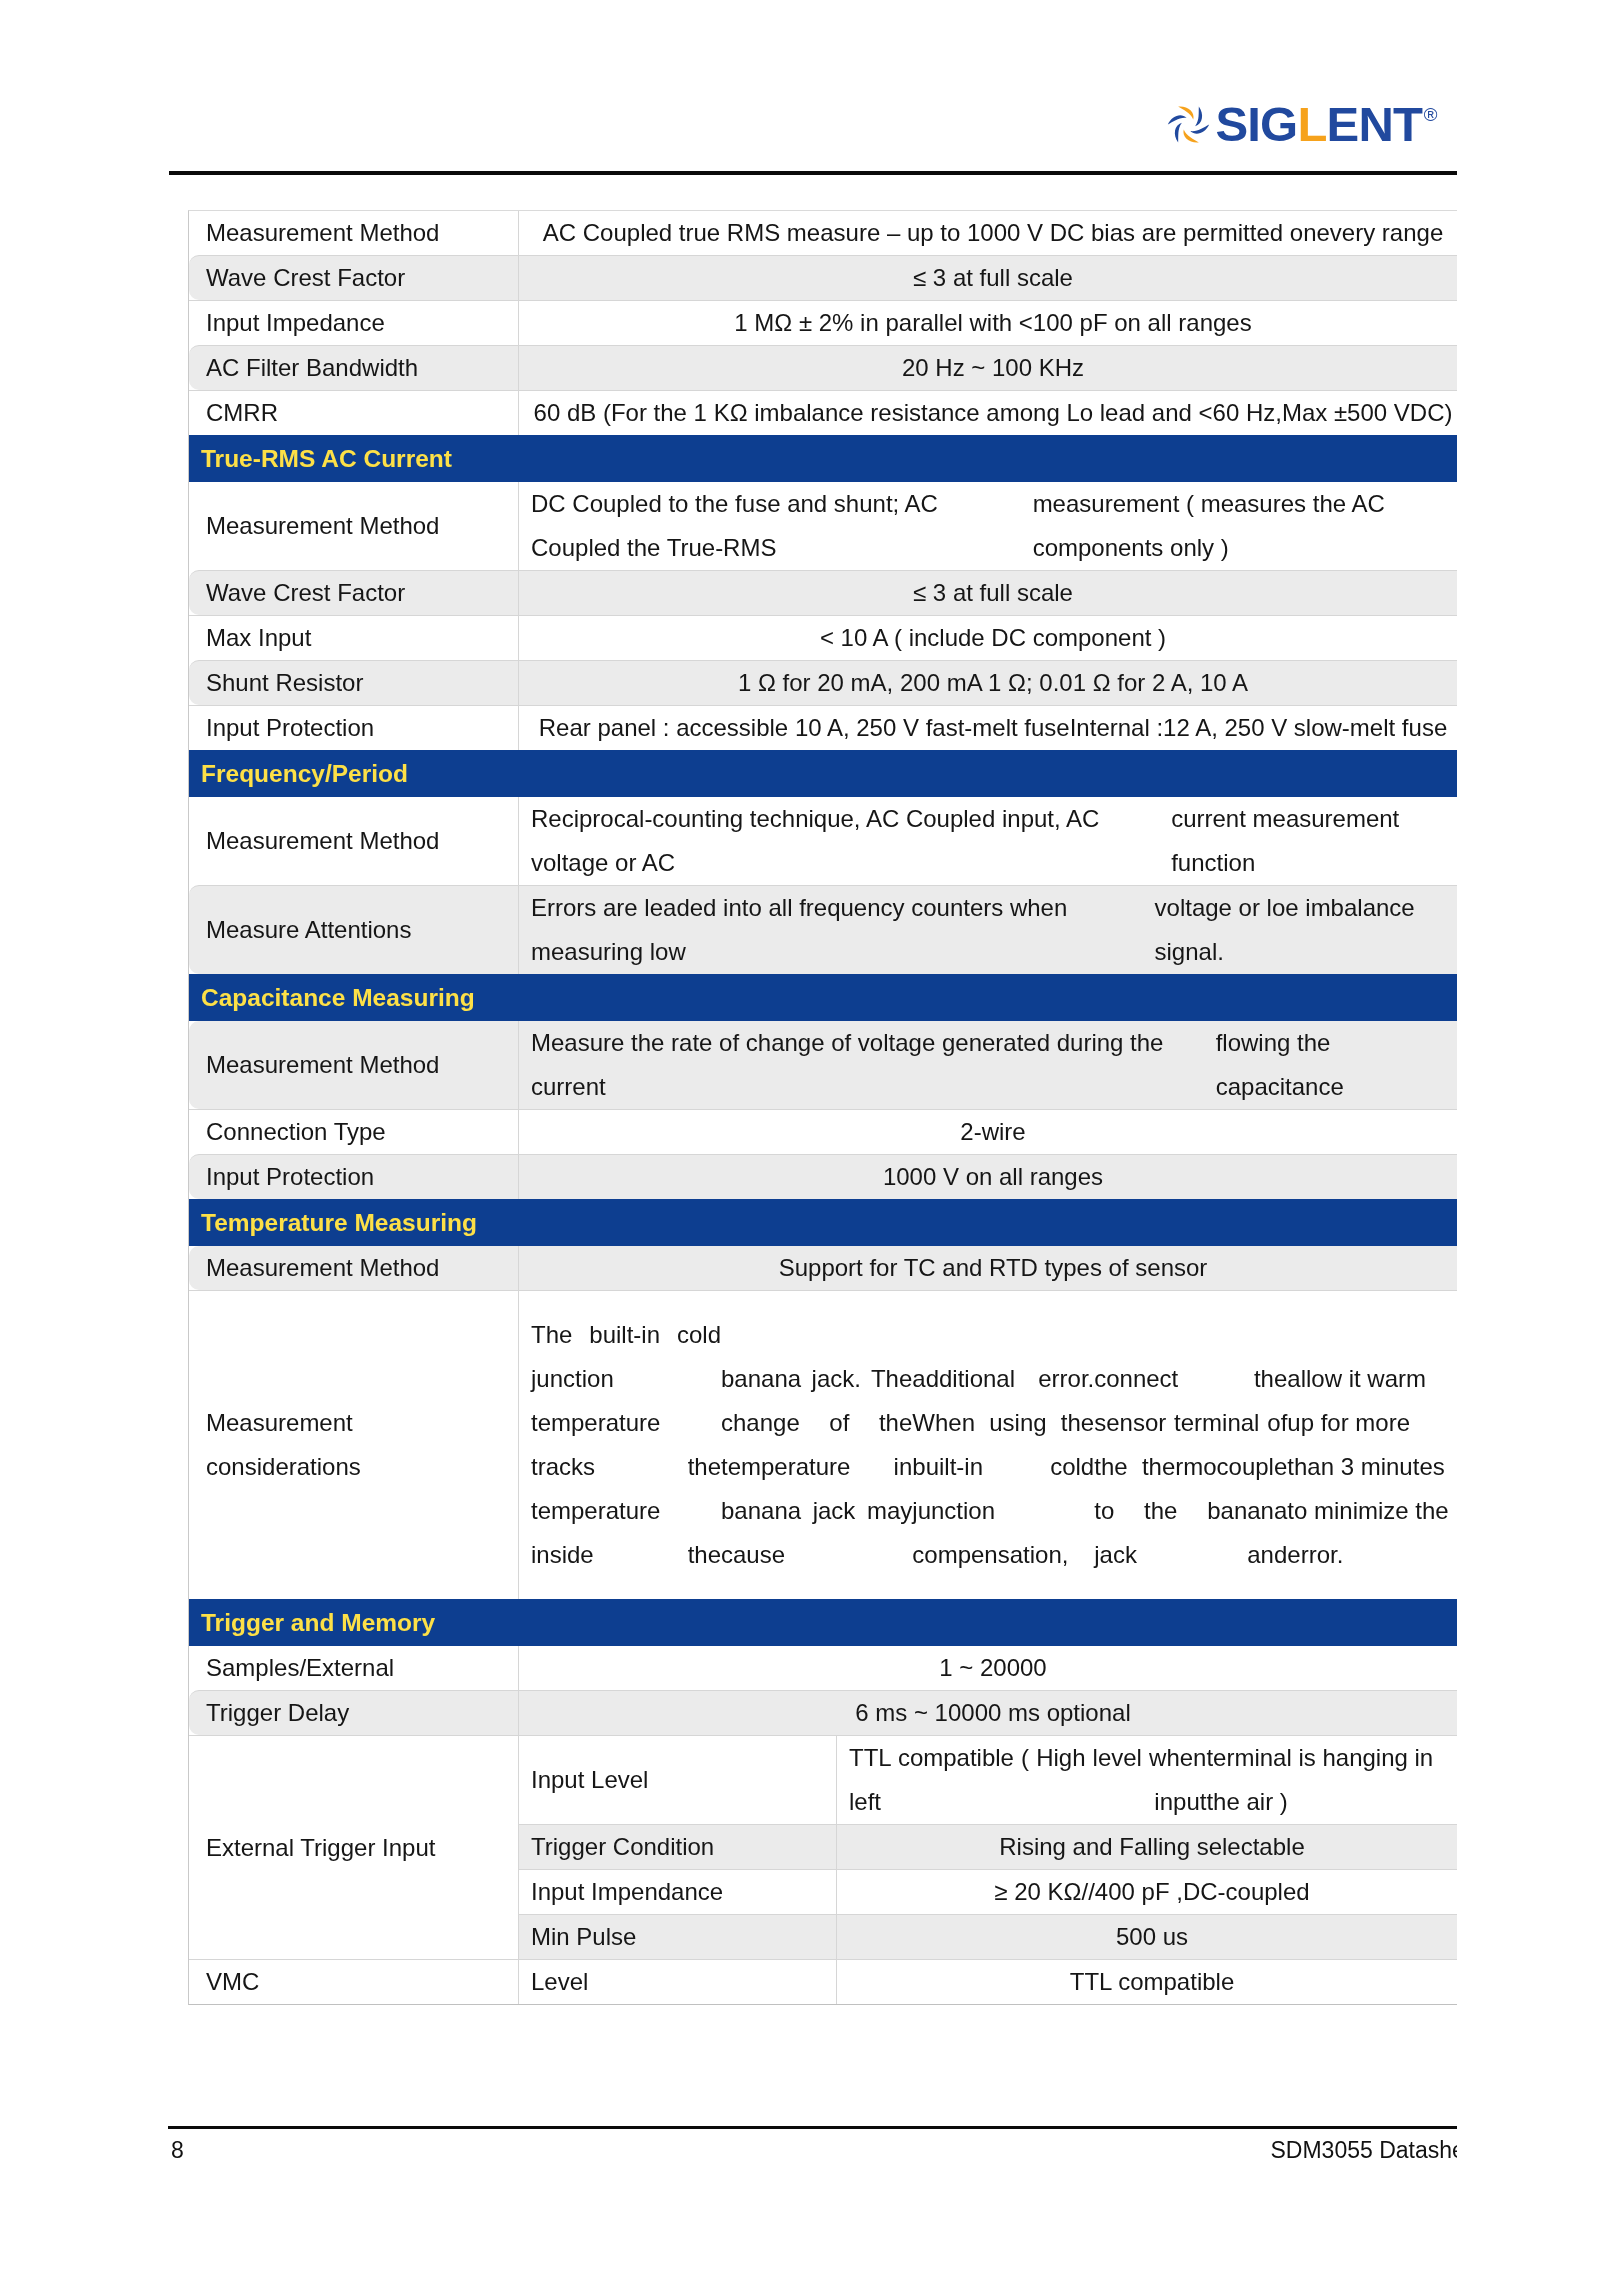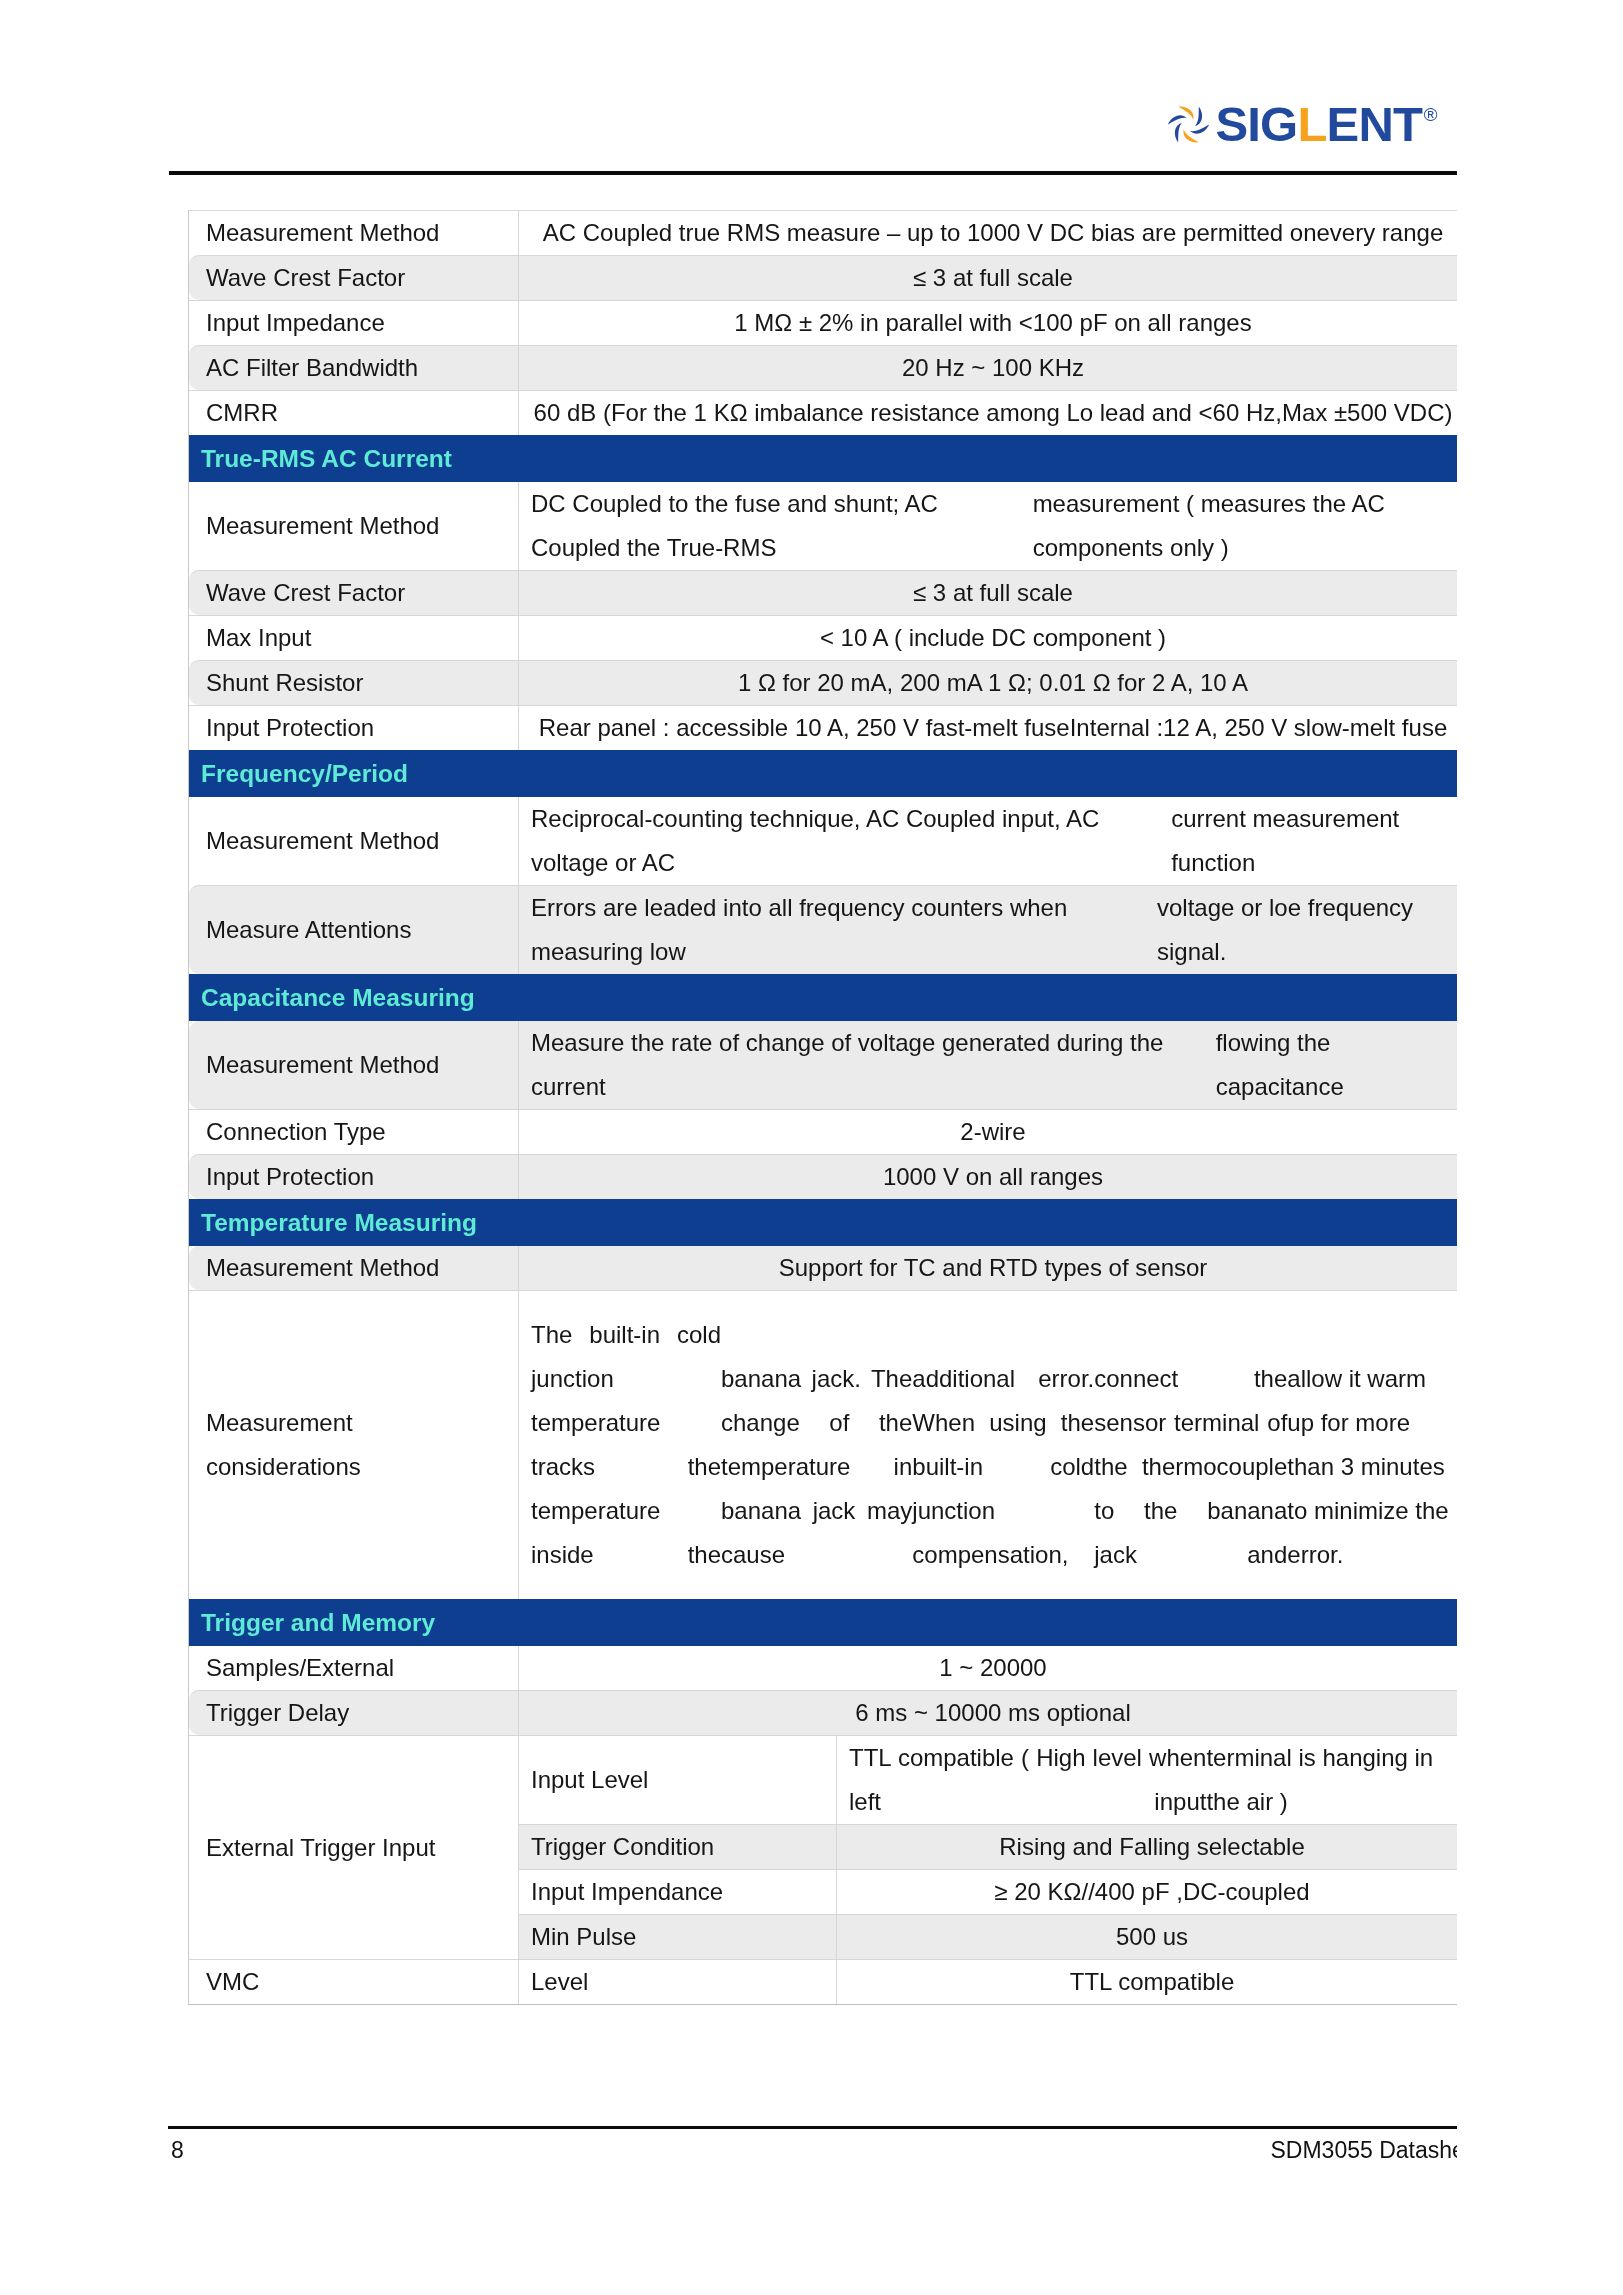--- a/index.html
+++ b/index.html
@@ -14,21 +14,21 @@
   .logo-text{font-size:49px;font-weight:700;letter-spacing:-0.8px;line-height:1;}
   .logo-reg{font-size:18.6px;font-weight:400;position:relative;top:-20px;left:1.7px;}
   .header-rule{position:absolute;left:169px;top:171px;width:1316px;height:4.2px;background:#0a0a0a;}
   
   .spec-table{
     position:absolute;left:188px;top:210px;width:1283px;
     border:0.8px solid #c9c9c9;border-top-color:#dadada;border-bottom:1.7px solid #c0c0c0;
     font-size:24px;box-sizing:border-box;background:#fff;
   }
   .sec-header{
-    height:47px;color:#5eead4;font-weight:700;font-size:24.5px;
+    height:47px;color:#fde047;font-weight:700;font-size:24.5px;
     display:flex;align-items:center;padding-left:12px;box-sizing:border-box;
   }
   .row{display:flex;min-height:44px;border-top:0.8px solid #d6d6d6;background:#ffffff;box-sizing:border-box;}
   .spec-table > :first-child{border-top:none;}
   .sec-header + .row{border-top:none;}
   .row.shade{background:#ebebeb;border-radius:10px;}
   .cell{box-sizing:border-box;}
   .cell-label{
     flex:0 0 330px;width:330px;border-right:0.8px solid #d6d6d6;
     display:flex;align-items:center;padding:0 8.5px 0 17px;
@@ -150,21 +150,21 @@
         <div class="cell cell-label">Measurement Method</div>
         <div class="cell cell-value">
           <div class="ln">Reciprocal-counting technique, AC Coupled input, AC voltage or AC</div>
           <div class="ln">current measurement function</div>
         </div>
       </div>
       <div class="row shade">
         <div class="cell cell-label">Measure Attentions</div>
         <div class="cell cell-value">
           <div class="ln">Errors are leaded into all frequency counters when measuring low</div>
-          <div class="ln">voltage or loe frequency signal.</div>
+          <div class="ln">voltage or loe imbalance signal.</div>
         </div>
       </div>
       <div class="sec-header" style="background: rgb(13, 62, 144);">Capacitance Measuring</div>
       <div class="row shade">
         <div class="cell cell-label">Measurement Method</div>
         <div class="cell cell-value">
           <div class="ln">Measure the rate of change of voltage generated during the current</div>
           <div class="ln">flowing the capacitance</div>
         </div>
       </div>

